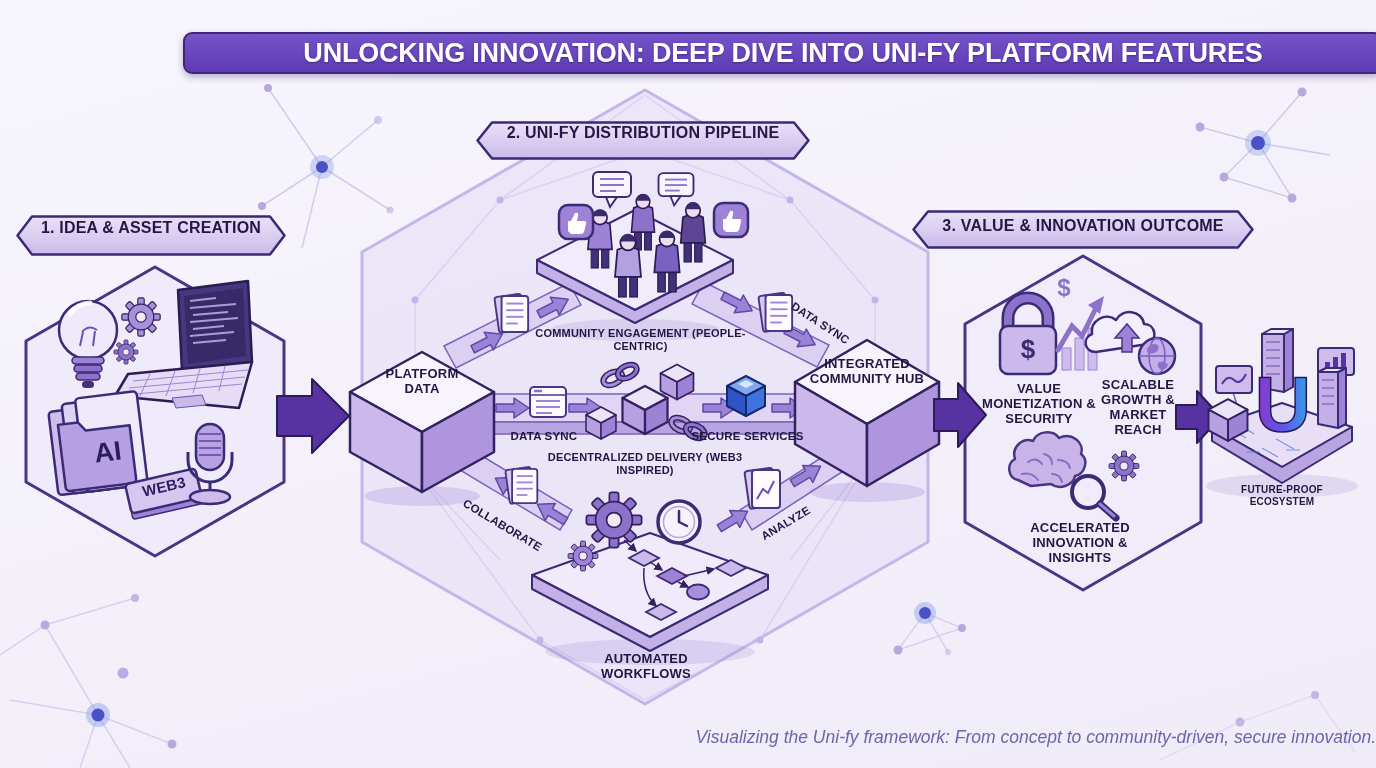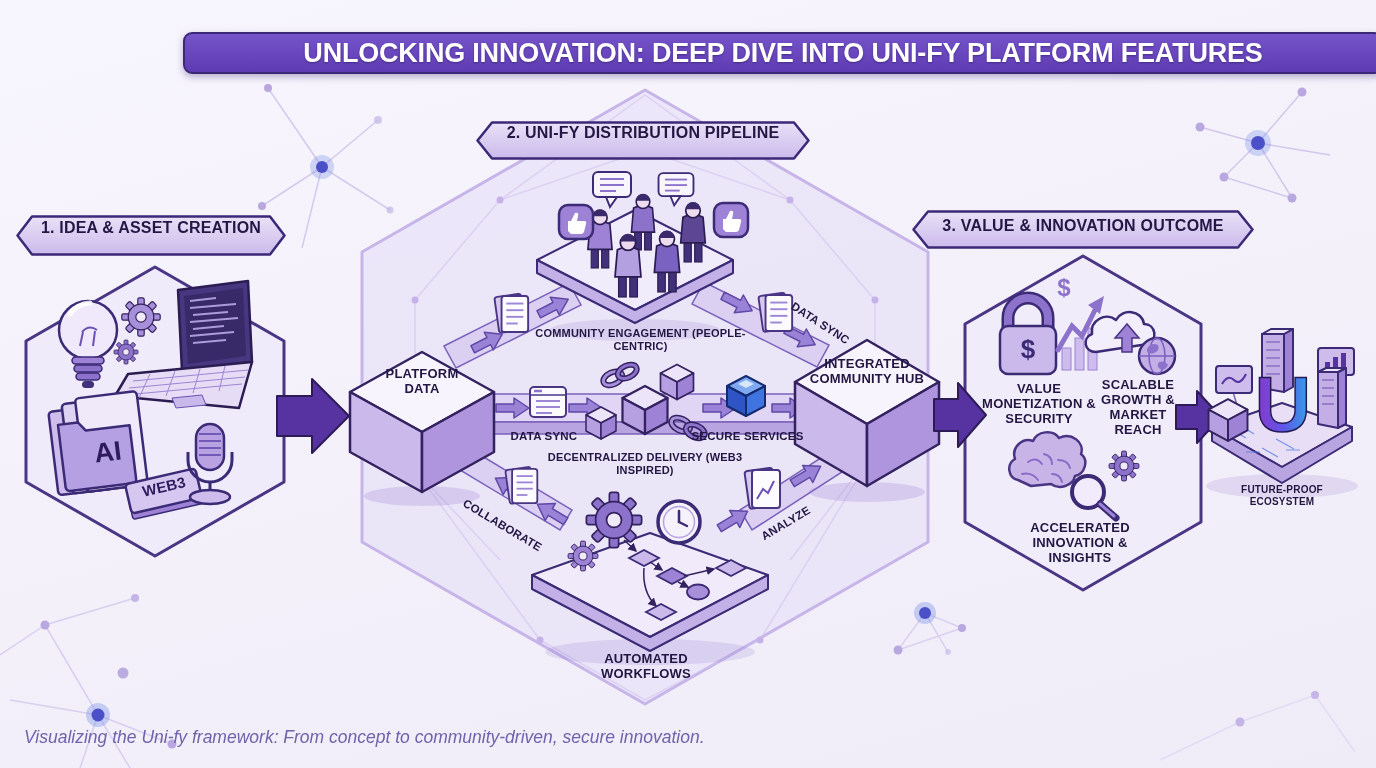--- a/index.html
+++ b/index.html
@@ -22,21 +22,21 @@
   .badge-text { position:absolute; inset:0; display:flex; align-items:center; justify-content:center;
                 font-weight:700; font-size:16px; color:#241745; letter-spacing:.2px; white-space:nowrap; }
 
   .lbl { position:absolute; font-weight:800; color:#221643; text-align:center; line-height:1.16;
          letter-spacing:.2px; }
   .sz13 { font-size:13px; } .sz135 { font-size:11px; } .sz12 { font-size:11.5px; }
   .sz125 { font-size:10px; }
 
   .dollar { position:absolute; font-weight:800; text-align:center; }
 
-  .caption { position:absolute; left:0; right:0; top:727px; text-align:left;
+  .caption { position:absolute; left:0; right:0; top:727px; text-align:right;
              font-style:italic; font-size:17.5px; color:#6f63ab;padding-left:24px; }
 </style>
 </head>
 <body>
 
 <div class="stage">
 
 <svg class="art" width="1376" height="768" viewBox="0 0 1376 768">
   <defs>
     <linearGradient id="gBadge" x1="0" y1="0" x2="0" y2="1">

